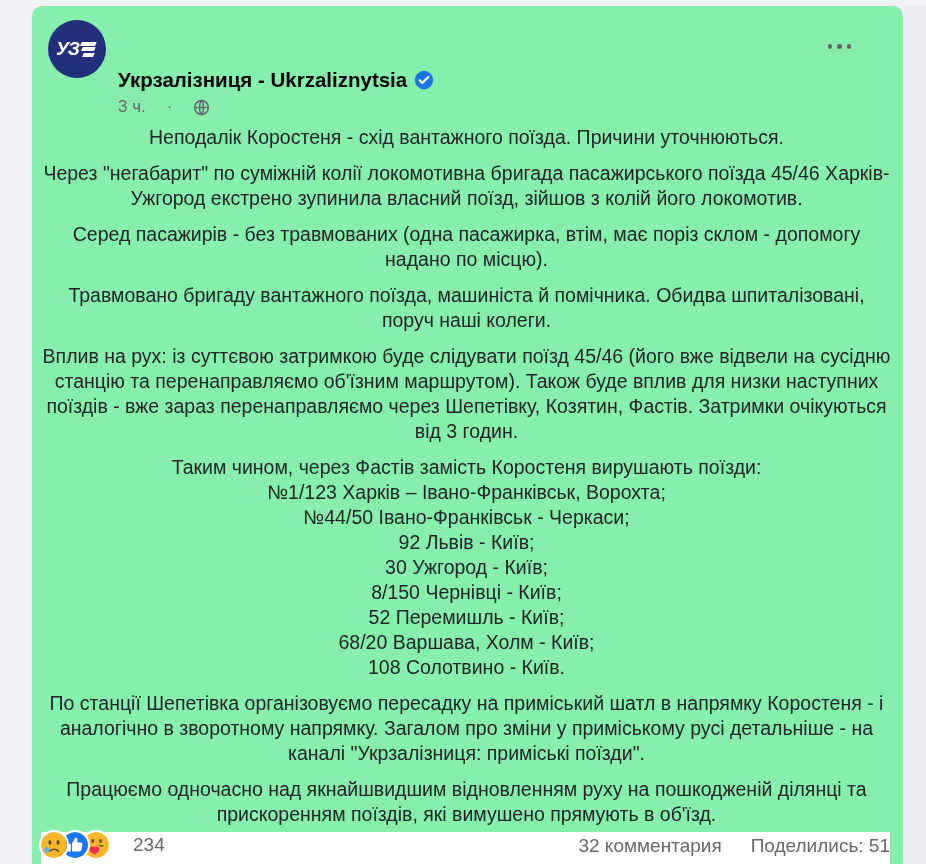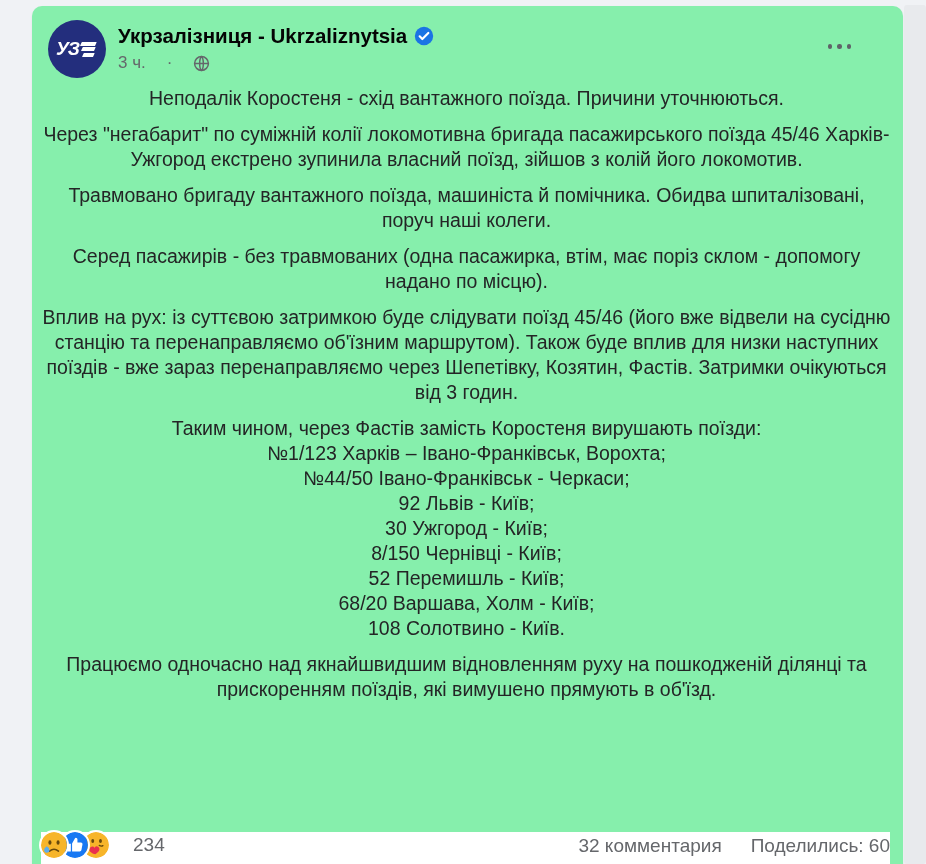--- a/index.html
+++ b/index.html
@@ -29,21 +29,21 @@
     flex:0 0 58px; cursor:pointer;
   }
   .avatar-inner { display:flex; align-items:center; gap:2px; transform:translateX(-1px); }
   .avatar-uz { font-weight:bold; font-style:italic; font-size:19px; letter-spacing:-1px; }
   .bars { display:flex; flex-direction:column; gap:2px; }
   .bars i { display:block; height:3.5px; background:#fff; transform:skewX(-24deg); border-radius:.5px; }
   .bars i:nth-child(1){ width:15px; }
   .bars i:nth-child(2){ width:13px; margin-left:1px; }
   .bars i:nth-child(3){ width:11px; margin-left:2px; }
   .header-info { margin-left:12px; padding-top:4px; }
-  .name-row { display:flex; align-items:center; gap:7px; }
+  .name-row { display:flex; align-items:center; gap:7px;margin-top:44px; }
   .page-name { font-size:20.5px; font-weight:bold; color:#050505; cursor:pointer; }
   .badge { display:flex; }
   .meta-row { display:flex; align-items:center; gap:21px; margin-top:5px; color:#65676b; font-size:17px; }
   .meta-row .dot-sep { color:#65676b; }
   .more-btn {
     position:absolute; right:44px; top:30px;
     display:flex; gap:5px; padding:8px; cursor:pointer; border-radius:50%;
   }
   .more-btn i { width:4.5px; height:4.5px; border-radius:50%; background:#5f6368; display:block; }
   
@@ -114,32 +114,33 @@
     <div class="more-btn" title="">
       <i></i>
         <i></i>
         <i></i>
     </div>
   </div>
 
   <div class="post-text">
     <p>Неподалік Коростеня - схід вантажного поїзда. Причини уточнюються.</p>
     <p>Через "негабарит" по суміжній колії локомотивна бригада пасажирського поїзда 45/46 Харків-Ужгород екстрено зупинила власний поїзд, зійшов з колій його локомотив.</p>
+    <p>Серед пасажирів - без травмованих (одна пасажирка, втім, має поріз склом - допомогу надано по місцю).</p>
     <p>Травмовано бригаду вантажного поїзда, машиніста й помічника. Обидва шпиталізовані, поруч наші колеги.</p>
-    <p>Серед пасажирів - без травмованих (одна пасажирка, втім, має поріз склом - допомогу надано по місцю).</p>
     <p>Вплив на рух: із суттєвою затримкою буде слідувати поїзд 45/46 (його вже відвели на сусідню станцію та перенаправляємо об'їзним маршрутом). Також буде вплив для низки наступних поїздів - вже зараз перенаправляємо через Шепетівку, Козятин, Фастів. Затримки очікуються від 3 годин.</p>
     <p>Таким чином, через Фастів замість Коростеня вирушають поїзди:
 №1/123 Харків – Івано-Франківськ, Ворохта;
 №44/50 Івано-Франківськ - Черкаси;
 92 Львів - Київ;
 30 Ужгород - Київ;
 8/150 Чернівці - Київ;
 52 Перемишль - Київ;
 68/20 Варшава, Холм - Київ;
 108 Солотвино - Київ.</p>
+    <p>По станції Шепетівка організовуємо пересадку на приміський шатл в напрямку Коростеня - і аналогічно в зворотному напрямку. Загалом про зміни у приміському русі детальніше - на каналі "Укрзалізниця: приміські поїзди".</p>
     <p>Працюємо одночасно над якнайшвидшим відновленням руху на пошкодженій ділянці та прискоренням поїздів, які вимушено прямують в об'їзд.</p>
   </div>
 
   <div class="footer">
     <div class="reactions">
       <svg class="reaction-icon r1" viewBox="0 0 32 32">
         <circle cx="16" cy="16" r="16" fill="#f7b52a"></circle>
         <ellipse cx="11" cy="13" rx="1.9" ry="2.7" fill="#67480c"></ellipse>
         <ellipse cx="21" cy="13" rx="1.9" ry="2.7" fill="#67480c"></ellipse>
         <path d="M10.5 23.5q5.5-4.5 11 0" stroke="#67480c" stroke-width="2" fill="none" stroke-linecap="round"></path>
@@ -153,19 +154,19 @@
         <circle cx="16" cy="16" r="16" fill="#f7b52a"></circle>
         <ellipse cx="12" cy="11" rx="1.8" ry="2.5" fill="#67480c"></ellipse>
         <ellipse cx="21.5" cy="11" rx="1.8" ry="2.5" fill="#67480c"></ellipse>
         <path d="M20 16.5q2.5 1.5 4.5.3" stroke="#67480c" stroke-width="1.6" fill="none" stroke-linecap="round"></path>
         <path d="M14.8 19.8c-1.2-2-3.8-2.5-5.5-1.1-1.7 1.4-1.9 3.9-.4 5.5 1.3 1.4 4.6 3 6.2 3.2 1.5-.7 4.2-3.1 4.9-4.9.8-2-.3-4.2-2.3-4.7-2-.5-3.2.5-2.9 2z" fill="#e9304e"></path>
       </svg>
       <span class="reaction-count">234</span>
     </div>
     <div class="counts">
       <span>32 комментария</span>
-      <span>Поделились: 60</span>
+      <span>Поделились: 51</span>
     </div>
   </div>
 
 </div>
 
 <div class="scroll-strip"></div>
 
 </body></html>

